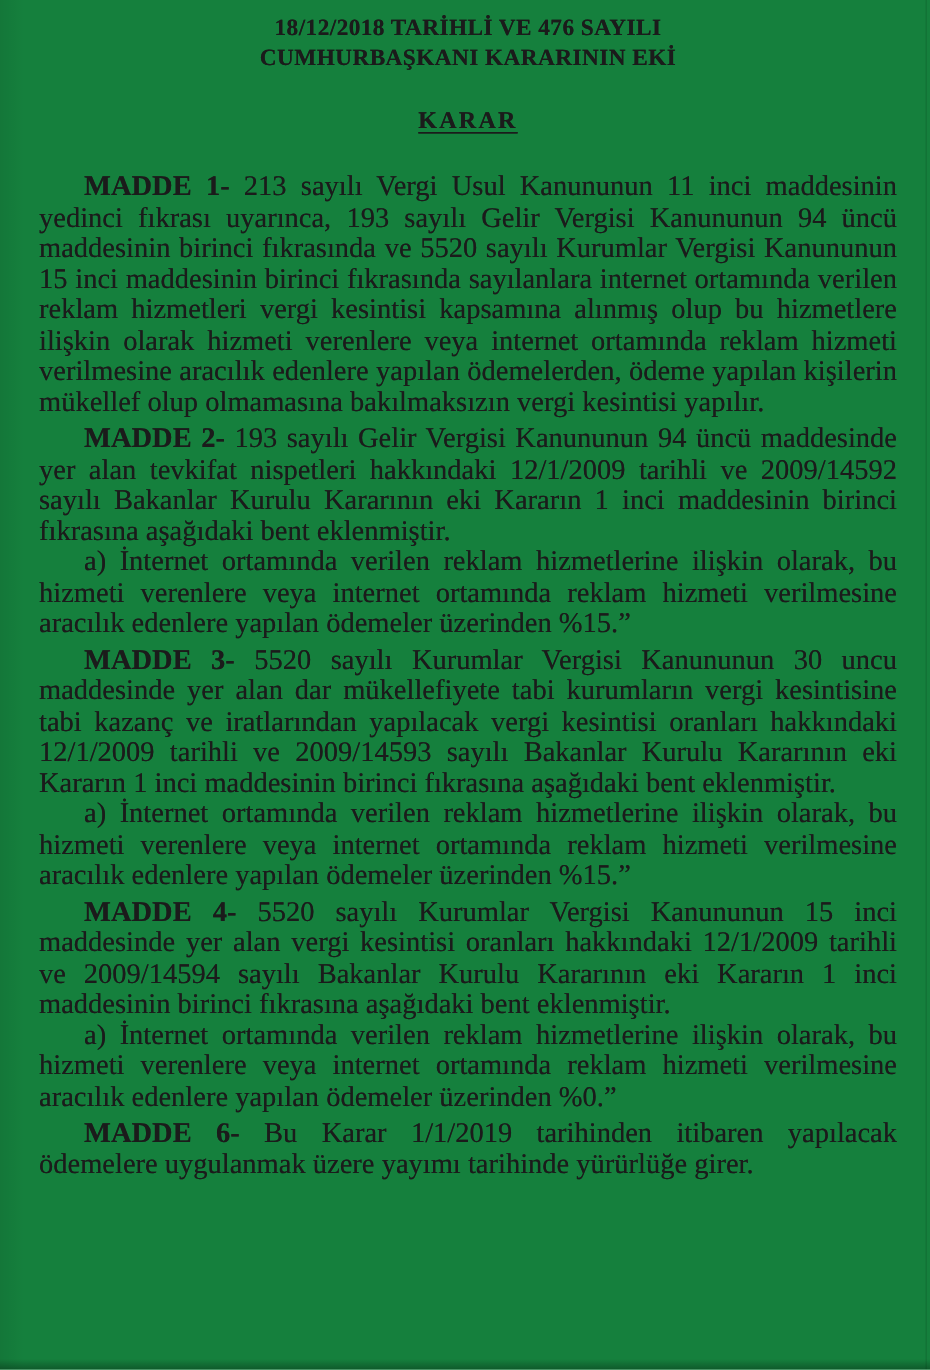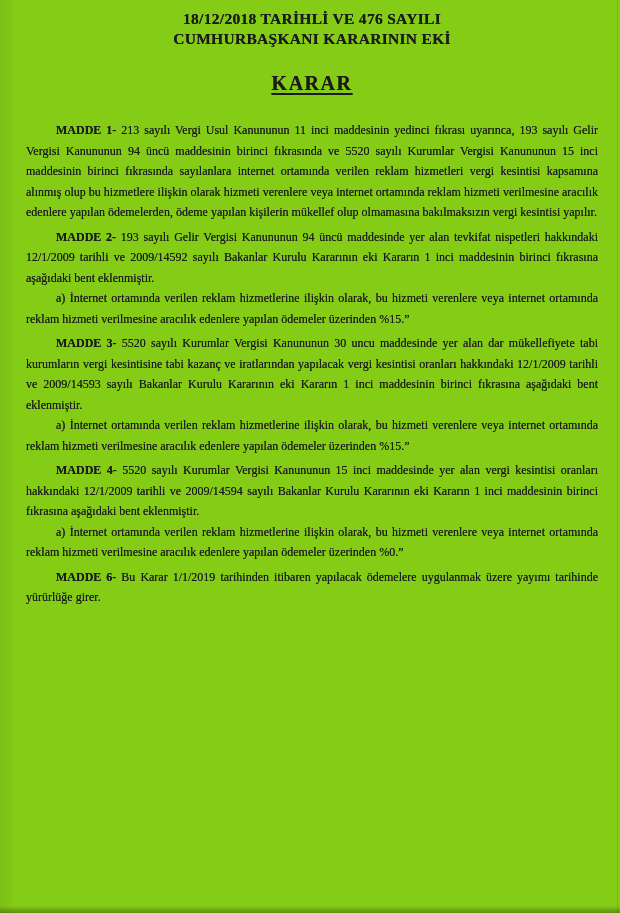--- a/index.html
+++ b/index.html
@@ -4,21 +4,21 @@
 <style>
   html, body { margin: 0; padding: 0; }
   body {
     width: 620px; height: 913px;
     background: #ffffff;
     font-family: "Liberation Serif", "DejaVu Serif", serif;
   }
   .page {
     position: relative;
     width: 620px; height: 913px;
-    background: #84cc16;
+    background: #15803d;
     color: #1b1b1b;
     overflow: hidden;
     box-sizing: border-box;
   }
   
   .page::before {
     content: "";
     position: absolute; left: 0; top: 0; bottom: 0; width: 16px;
     background: linear-gradient(90deg, rgba(0,0,0,0.07), rgba(0,0,0,0));
     pointer-events: none;
@@ -45,30 +45,30 @@
     letter-spacing: 0.3px;
     text-shadow: 0 0 0.4px rgba(25,25,25,0.85);
   }
   .karar-heading-wrap {
     text-align: center;
     margin-top: 23px;
   }
   .karar-heading {
     display: inline-block;
     font-weight: bold;
-    font-size: 20px;
+    font-size: 16px;
     letter-spacing: 1.5px;
     text-decoration: underline;
     text-underline-offset: 3px;
     text-shadow: 0 0 0.4px rgba(25,25,25,0.85);
   }
   p.doc-par {
     margin: 0;
     text-align: justify;
-    font-size: 12px;
+    font-size: 19px;
     line-height: 20.5px;
     text-indent: 30px;
     text-shadow: 0 0 0.35px rgba(30,30,30,0.8);
   }
   p.doc-par.first { margin-top: 25px; }
   p.doc-par.gap   { margin-top: 4px; }
   .mprefix { font-weight: bold; }
 </style>
 </head>
 <body>

